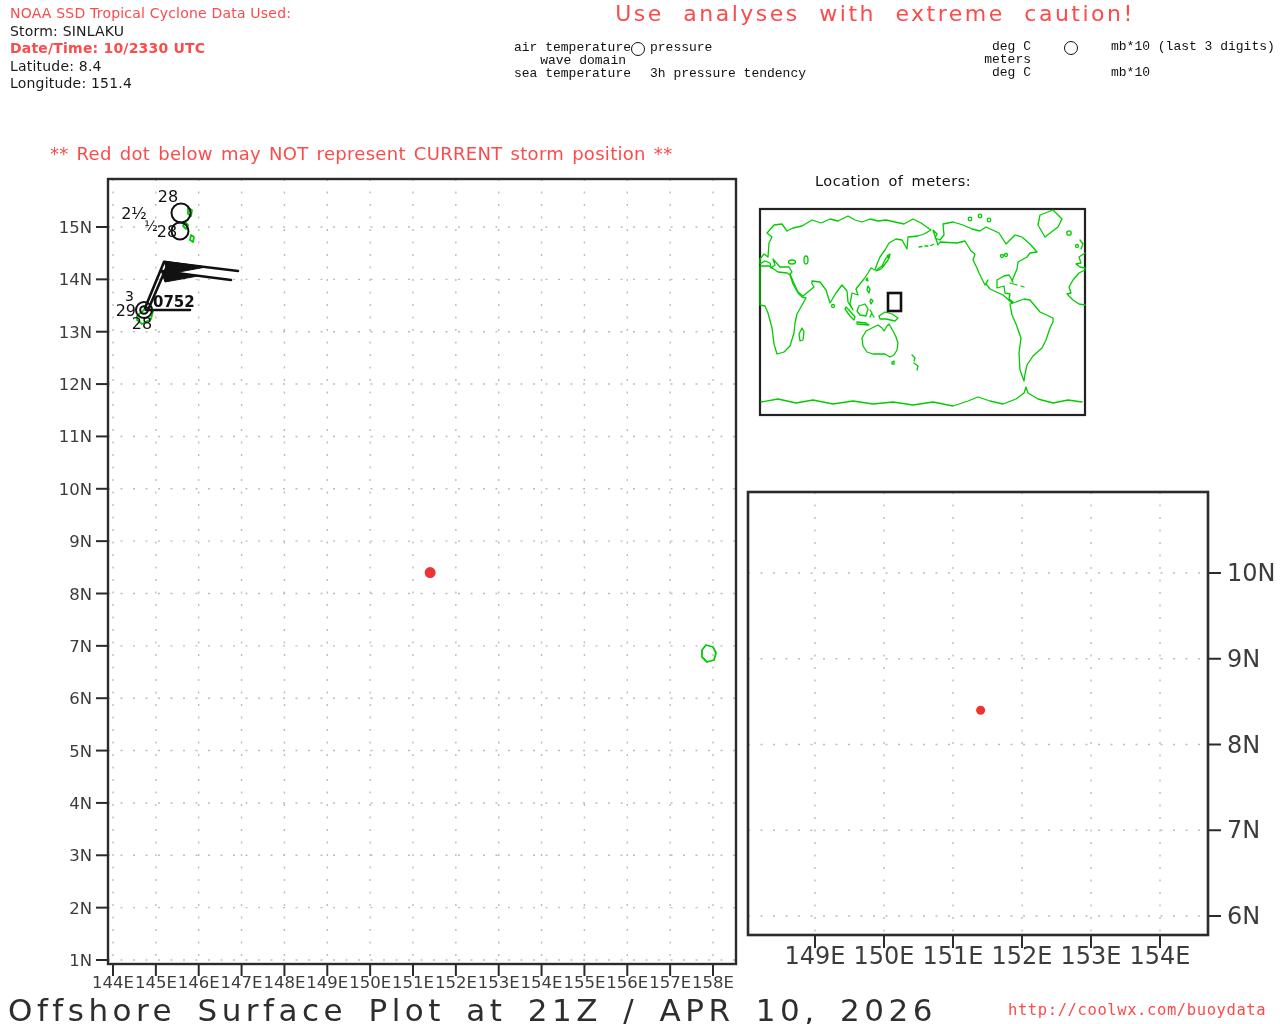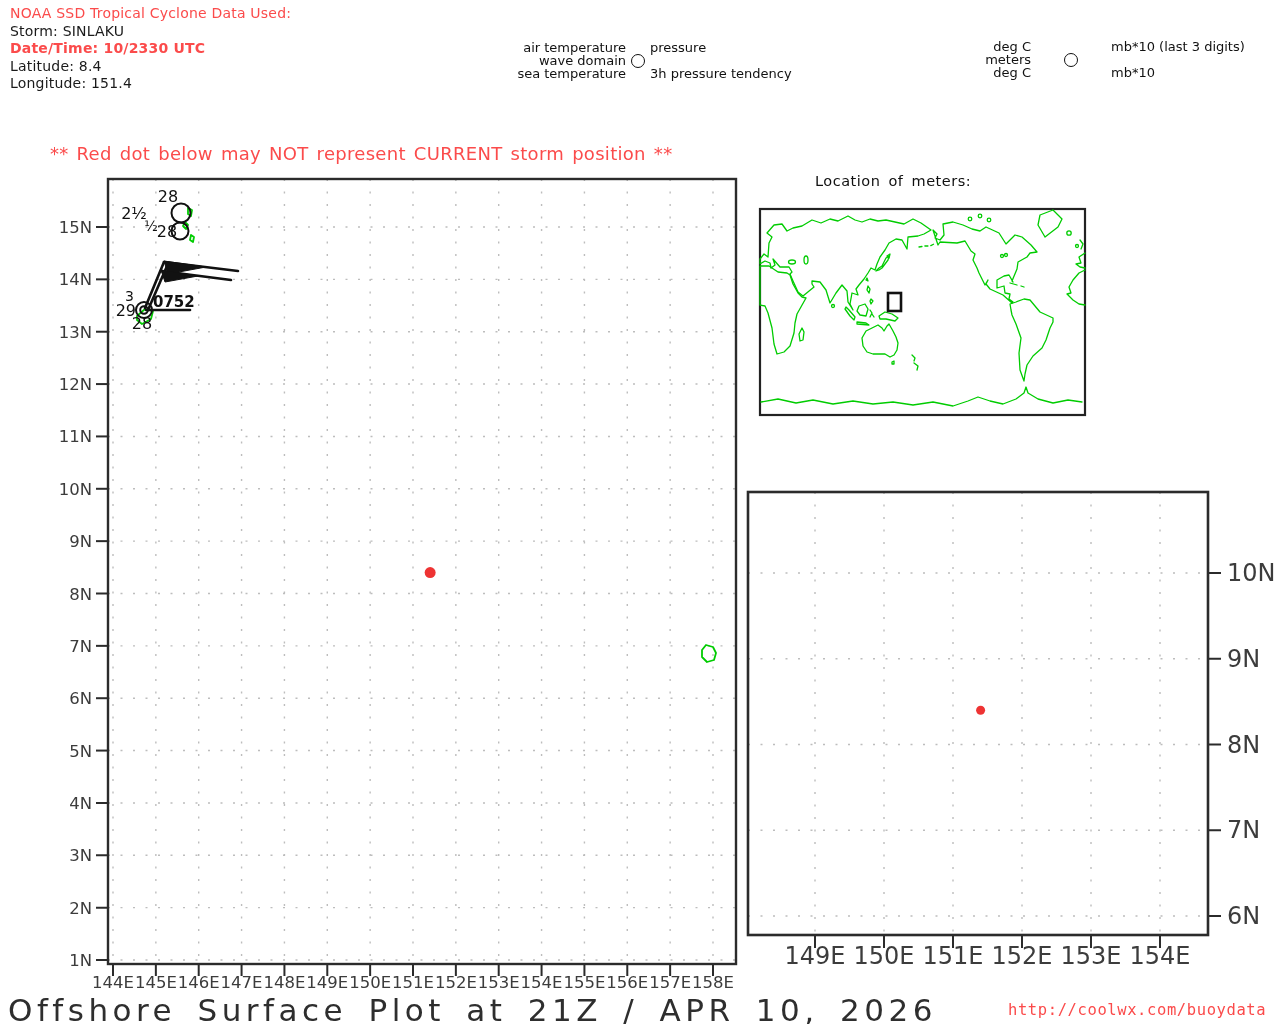--- a/index.html
+++ b/index.html
@@ -1,27 +1,27 @@
 <!DOCTYPE html>
 <html><head>
 <meta charset="utf-8">
 <style>
   html,body{margin:0;padding:0;background:#fff;}
   .page{position:relative;width:1280px;height:1024px;background:#ffffff;overflow:hidden;
-        font-family:"DejaVu Sans","Liberation Sans",sans-serif;color:#1a1a1a;border-radius:18px;}
+        font-family:"DejaVu Sans","Liberation Sans",sans-serif;color:#1a1a1a;}
   .abs{position:absolute;}
   .red{color:#fb4b4b;}
   .bold{font-weight:bold;}
   
   .info{left:10px;top:5px;font-size:14px;line-height:17.5px;letter-spacing:0.2px;}
   
   .caution{left:475px;top:1px;width:800px;text-align:center;font-size:22px;
            letter-spacing:2.5px;word-spacing:10px;}
   
-  .legend{display:flex;align-items:center;font-size:13px;line-height:12.8px;color:#111;}
+  .legend{display:flex;align-items:flex-start;font-size:13px;line-height:12.8px;color:#111;font-family:Liberation Mono, monospace;}
   .legend .lcol{text-align:right;}
   .legend .rcol{text-align:left;}
   .legend .lline{white-space:nowrap;}
   .lsp{height:12.8px;}
   .circ{width:12px;height:12px;border:1.6px solid #111;border-radius:50%;
         margin:0 5px;flex:0 0 auto;background:#fff;}
   .legend1{left:514px;top:42px;}
   .legend1 .lcol{width:112px;}
   .legend2{left:979px;top:41px;gap:28px;}
   .legend2 .lcol{width:52px;}
@@ -60,20 +60,21 @@
 <div class="page">
 
   <div class="abs info">
     <div class="red">NOAA SSD Tropical Cyclone Data Used:</div>
     <div>Storm: SINLAKU</div>
     <div class="red bold">Date/Time: 10/2330 UTC</div>
     <div>Latitude: 8.4</div>
     <div>Longitude: 151.4</div>
   </div>
 
+  <div class="abs caution red">Use analyses with extreme caution!</div>
 
   <div class="abs legend legend1">
     <div class="lcol">
       <div class="lline">air temperature</div>
       <div class="lline">wave domain</div>
       <div class="lline">sea temperature</div>
     </div>
     <div class="circ"></div>
     <div class="rcol">
       <div class="lline">pressure</div>

